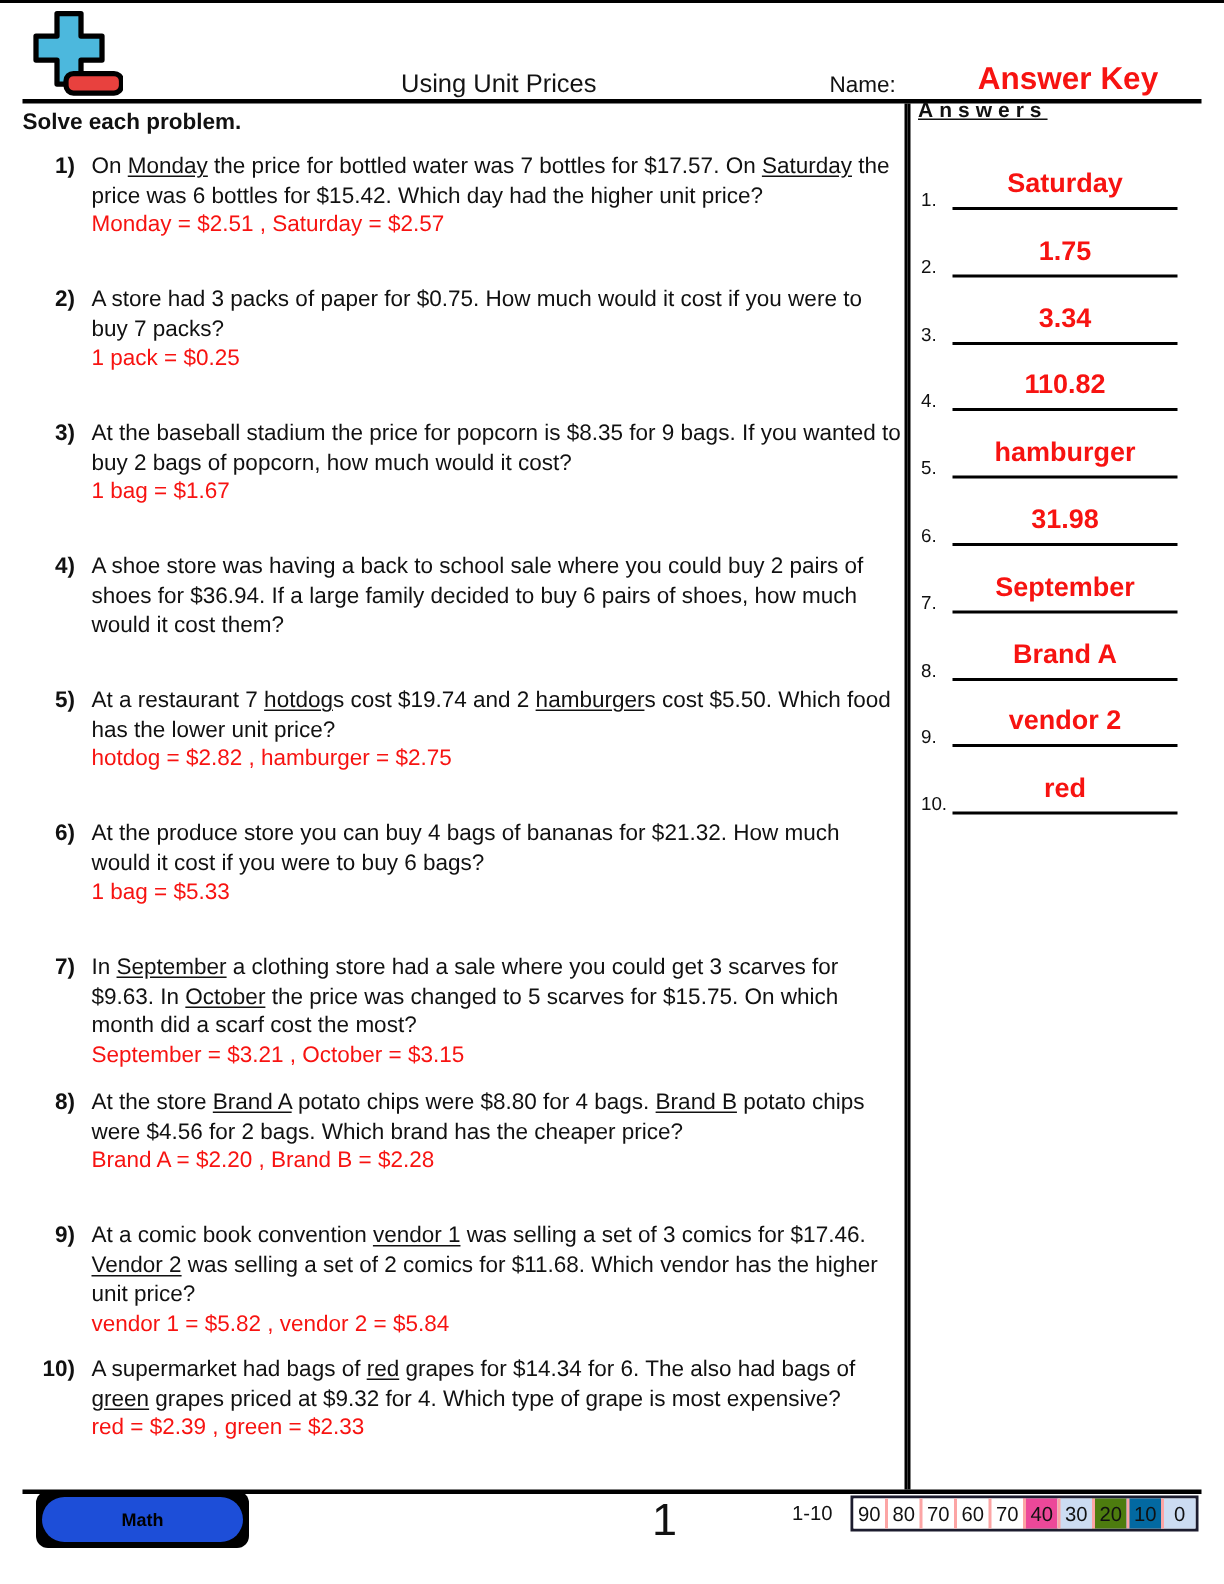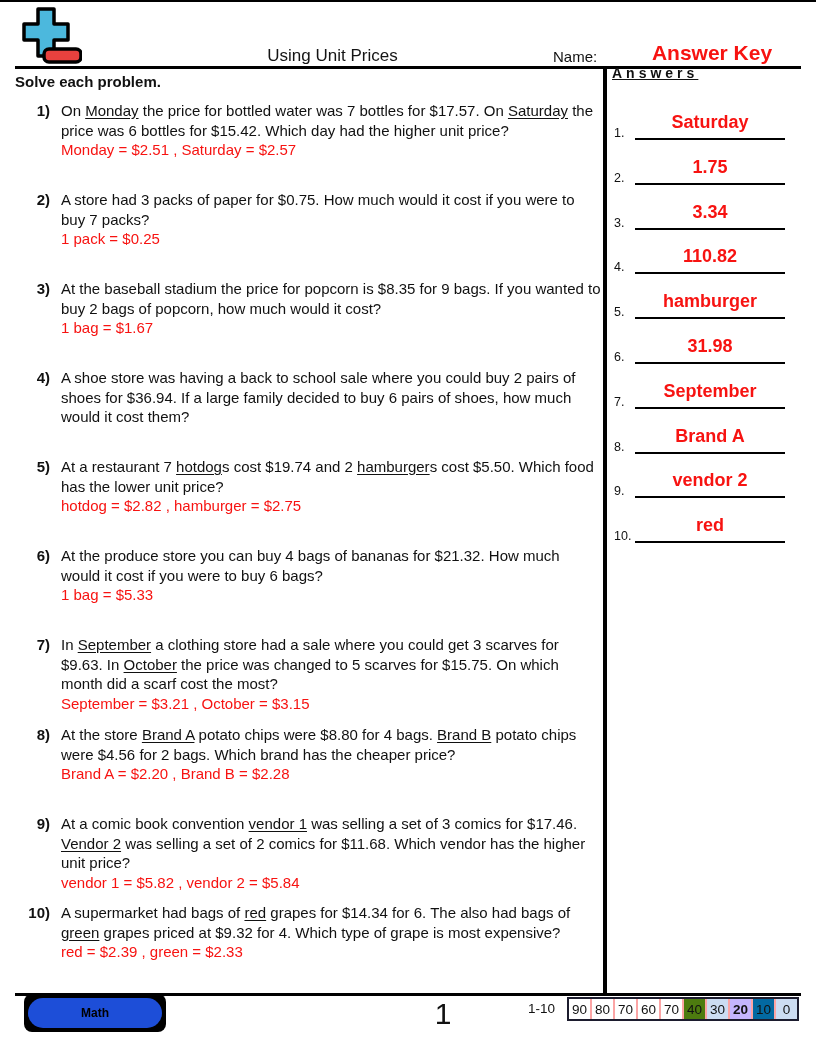--- a/index.html
+++ b/index.html
@@ -209,19 +209,19 @@
   </div>
   <div class="site">www.CommonCoreSheets.com</div>
   <div class="page-num">1</div>
   <div class="score-label">1-10</div>
   <div class="score-table">
     <span class="score-cell">90</span>
     <span class="score-cell">80</span>
     <span class="score-cell">70</span>
     <span class="score-cell">60</span>
     <span class="score-cell">70</span>
-    <span class="score-cell" style="background: #4d7c0f;">40</span>
+    <span class="score-cell" style="background: #ec4899;">40</span>
     <span class="score-cell" style="background: rgb(204, 220, 242);">30</span>
-    <span class="score-cell" style="background: #c4b5fd; font-weight: bold;">20</span>
+    <span class="score-cell" style="background: #4d7c0f;">20</span>
     <span class="score-cell" style="background: #0369a1;">10</span>
     <span class="score-cell" style="background: rgb(204, 220, 242);">0</span>
   </div>
 </div>
 
 </body></html>

